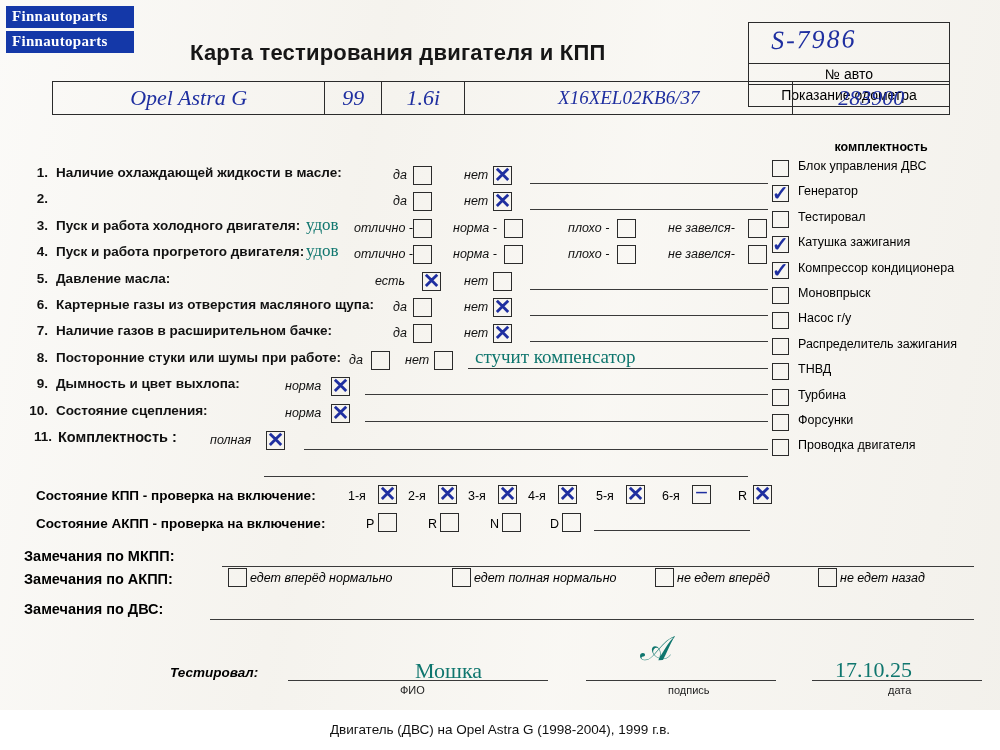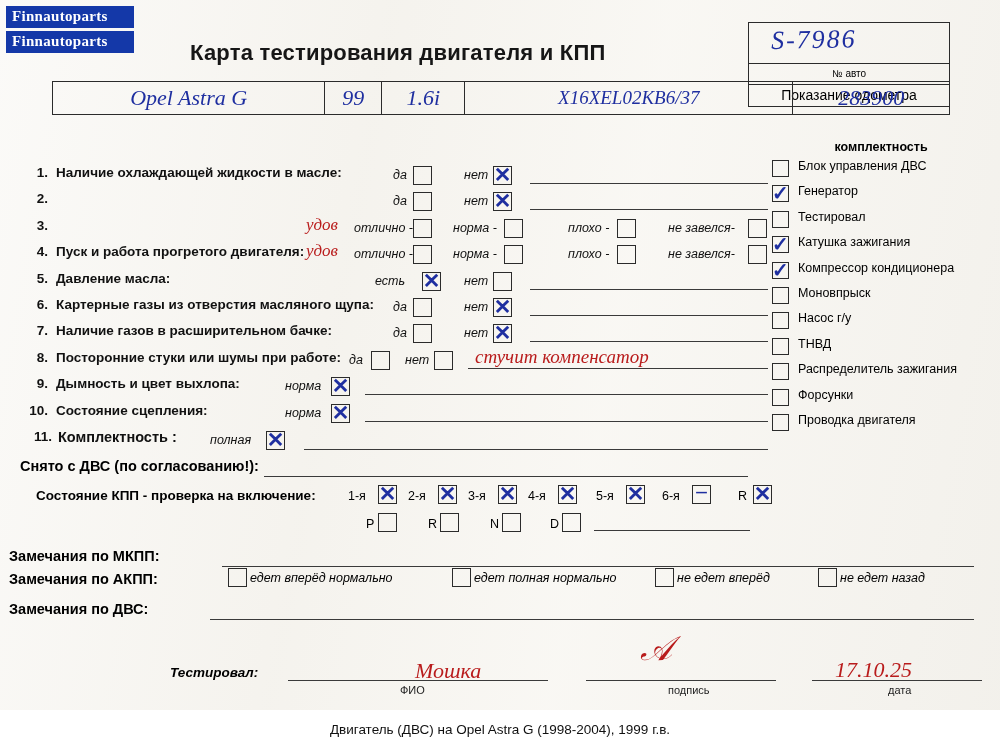--- a/index.html
+++ b/index.html
@@ -34,21 +34,21 @@
 
   .title {
     position:absolute; left:190px; top:40px; font-size:22px; font-weight:bold;
     color:#161616; letter-spacing:.2px;
   }
 
   
   .autobox { position:absolute; left:748px; top:22px; width:202px; }
   .autobox .cell { border:1.4px solid #2b2b2b; }
   .autobox .num { height:42px; position:relative; }
-  .autobox .lbl { height:21px; font-size:10px; text-align:center; line-height:20px; border-top:none;}
+  .autobox .lbl { height:21px; font-size:14px; text-align:center; line-height:20px; border-top:none;}
   .autobox .odo { height:22px; font-size:14px; text-align:center; line-height:21px; border-top:none;}
   .hw-auto{
     position:absolute; left:22px; top:2px; font-family:"Liberation Serif", serif;
     font-size:26px; color:#1f2fa0; font-style:italic; letter-spacing:2px;
     transform:rotate(-1.2deg);
   }
 
   
   .idtable { position:absolute; left:52px; top:81px; width:898px; border-collapse:collapse; }
   .idtable td { border:1.4px solid #2b2b2b; height:21px; font-size:11.5px; text-align:center; }
@@ -77,32 +77,32 @@
   .kitem { position:relative; height:25.4px; font-size:12.5px; }
   .kitem .kb { position:absolute; left:6px; top:2px; width:17px; height:17px; border:1.4px solid #2b2b2b; }
   .kitem .kl { position:absolute; left:32px; top:1px; }
   .kcheck { position:absolute; left:6px; top:-2px; width:17px; font-size:20px; color:#1f2fa0;
             font-family:"Liberation Serif", serif; font-weight:bold; text-align:center;}
 
   
   .snyato { position:absolute; left:20px; top:458px; font-size:14.5px; font-weight:bold; }
   .kpp-l { position:absolute; left:36px; font-size:13.5px; font-weight:bold; }
   .gear { position:absolute; font-size:12.5px; }
-  .rem { position:absolute; left:9px; font-size:14.5px; font-weight:bold; }
+  .rem { position:absolute; left:24px; font-size:14.5px; font-weight:bold; }
   .remopt { position:absolute; font-size:12.5px; font-style:italic; }
 
   .tested { position:absolute; left:170px; top:665px; font-size:13.5px; font-weight:bold; font-style:italic;}
   .cap { position:absolute; font-size:11px; color:#222; }
 
   .caption {
     position:absolute; left:0; top:710px; width:1000px; height:40px;
     text-align:center; line-height:40px; font-size:13.5px; color:#111; background:#fff;
   }
   .sig {
-    position:absolute; font-family:"Liberation Serif", serif; color:#b91c1c; font-style:italic;text-align:center;
+    position:absolute; font-family:"Liberation Serif", serif; color:#0f766e; text-align:center;
   }
 </style>
 </head>
 <body>
 
 <div class="sheet">
 
   <div class="logo">
     <div>Finnautoparts</div>
     <div>Finnautoparts</div>
@@ -148,20 +148,21 @@
       <span class="opt" style="left:373px;top:3px">да</span>
       <span class="box" style="left:393px;top:1px"></span>
       <span class="opt" style="left:444px;top:3px">нет</span>
       <span class="box" style="left:473px;top:1px"></span>
       <span class="mark" style="left:473px;top:1px">✕</span>
       <span class="uline" style="left:510px;top:18px;width:238px"></span>
     </div>
 
     <div class="row" style="top:52">
       <span class="n">3.</span>
+      <span class="t">Пуск и работа холодного двигателя:</span>
       <span class="sig" style="left:286px;top:-3px;font-size:17px">удов</span>
       <span class="opt" style="left:334px;top:3px">отлично -</span>
       <span class="box" style="left:393px;top:1px"></span>
       <span class="opt" style="left:433px;top:3px">норма -</span>
       <span class="box" style="left:484px;top:1px"></span>
       <span class="opt" style="left:548px;top:3px">плохо -</span>
       <span class="box" style="left:597px;top:1px"></span>
       <span class="opt" style="left:648px;top:3px">не завелся-</span>
       <span class="box" style="left:728px;top:1px"></span>
     </div>
@@ -281,37 +282,40 @@
     <div class="kitem">
       <span class="kb"></span>
       <span class="kl">Моновпрыск</span>
     </div>
     <div class="kitem">
       <span class="kb"></span>
       <span class="kl">Насос г/у</span>
     </div>
     <div class="kitem">
       <span class="kb"></span>
+      <span class="kl">Распределитель зажигания</span>
+    </div>
+    <div class="kitem">
+      <span class="kb"></span>
       <span class="kl">ТНВД</span>
     </div>
     <div class="kitem">
       <span class="kb"></span>
-      <span class="kl">Распределитель зажигания</span>
+      <span class="kl">Турбина</span>
     </div>
     <div class="kitem">
       <span class="kb"></span>
       <span class="kl">Форсунки</span>
     </div>
     <div class="kitem">
       <span class="kb"></span>
       <span class="kl">Проводка двигателя</span>
     </div>
   </div>
 
-  <div class="snyato">Снято с ДВС (по согласованию!):</div>
   <span class="uline" style="left:264px;top:476px;width:484px"></span>
 
   <div class="kpp-l" style="top:488px">Состояние КПП - проверка на включение:</div>
   <span class="gear" style="left:348px;top:489px">1-я</span>
   <span class="box" style="left:378px;top:485px"></span>
   <span class="mark" style="left:378px;top:485px">✕</span>
   <span class="gear" style="left:408px;top:489px">2-я</span>
   <span class="box" style="left:438px;top:485px"></span>
   <span class="mark" style="left:438px;top:485px">✕</span>
   <span class="gear" style="left:468px;top:489px">3-я</span>
@@ -323,20 +327,21 @@
   <span class="gear" style="left:596px;top:489px">5-я</span>
   <span class="box" style="left:626px;top:485px"></span>
   <span class="mark" style="left:626px;top:485px">✕</span>
   <span class="gear" style="left:662px;top:489px">6-я</span>
   <span class="box" style="left:692px;top:485px"></span>
   <span class="mark" style="left:692px;top:482px">–</span>
   <span class="gear" style="left:738px;top:489px">R</span>
   <span class="box" style="left:753px;top:485px"></span>
   <span class="mark" style="left:753px;top:485px">✕</span>
 
+  <div class="kpp-l" style="top:516px">Состояние АКПП - проверка на включение:</div>
   <span class="gear" style="left:366px;top:517px">P</span>
   <span class="box" style="left:378px;top:513px"></span>
   <span class="gear" style="left:428px;top:517px">R</span>
   <span class="box" style="left:440px;top:513px"></span>
   <span class="gear" style="left:490px;top:517px">N</span>
   <span class="box" style="left:502px;top:513px"></span>
   <span class="gear" style="left:550px;top:517px">D</span>
   <span class="box" style="left:562px;top:513px"></span>
   <span class="uline" style="left:594px;top:530px;width:156px"></span>
 

